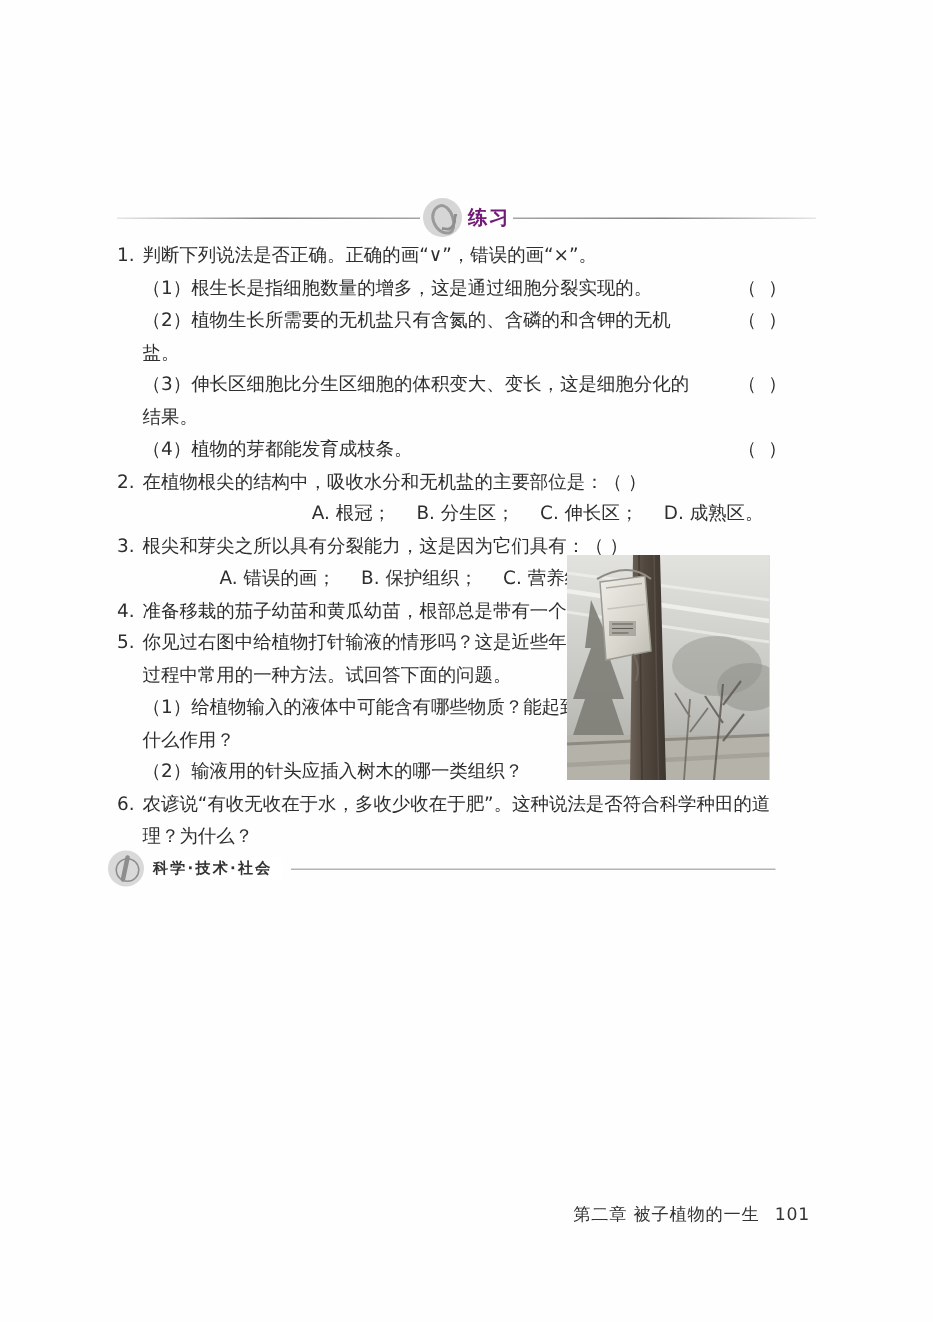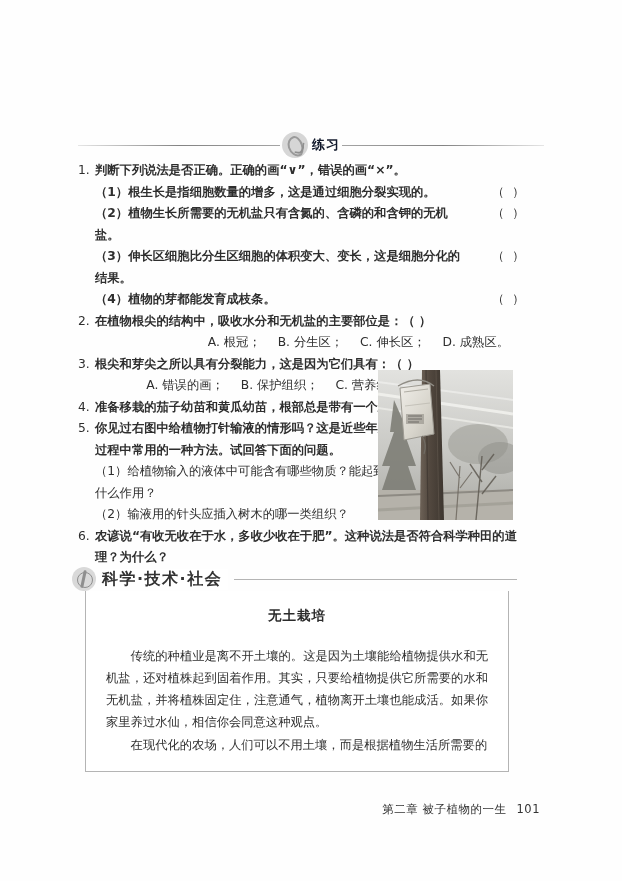--- a/index.html
+++ b/index.html
@@ -74,21 +74,21 @@
     width: 7px;
     height: 10px;
     border-right: 2px solid #8f8f8f;
     border-bottom: 2px solid #8f8f8f;
     border-radius: 0 0 60% 10%;
     transform: rotate(8deg);
   }
   .header-label {
     font-size: 13px;
     font-weight: bold;
-    color: #0f172a;
+    color: #701a75;
     letter-spacing: 1px;
     white-space: nowrap;
   }
 
   
   .questions {
     position: absolute;
     left: 78px;
     top: 160px;
     width: 444px;
@@ -102,21 +102,20 @@
     white-space: nowrap;
   }
   .q-num {
     flex: 0 0 auto;
     width: 17px;
     text-align: left;
   }
   .q-text {
     flex: 1 1 auto;
     white-space: normal;
-    font-weight: bold;
   }
   .q-sub {
     padding-left: 17px;
     display: flex;
     align-items: flex-start;
     gap: 29px;
   }
   .q-sub .q-text { flex: 1 1 auto; }
   .q-blank {
     flex: 0 0 auto;
@@ -190,21 +189,21 @@
     position: absolute;
     left: 10px;
     top: 3px;
     width: 3px;
     height: 18px;
     background: #8e8e8e;
     border-radius: 2px;
     transform: rotate(12deg);
   }
   .sts-title {
-    font-size: 16px;
+    font-size: 10px;
     font-weight: bold;
     color: #333;
     letter-spacing: 1.5px;
     white-space: nowrap;
     background: #fff;
     padding-right: 6px;
   }
   .sts-head-line {
     flex: 1 1 auto;
     height: 1px;
@@ -389,25 +388,20 @@
       <path d="M20 16 C 34 8, 46 8, 56 16" stroke="#8f8c84" stroke-width="1.4" fill="none"></path>
     </svg>
   </div>
 
   <div class="sts">
     <div class="sts-head">
       <span class="sts-badge"></span>
       <span class="sts-title">科学·技术·社会</span>
       <span class="sts-head-line"></span>
     </div>
-    <div class="sts-body">
-      <div class="sts-article-title">无土栽培</div>
-      <p class="sts-para">传统的种植业是离不开土壤的。这是因为土壤能给植物提供水和无机盐，还对植株起到固着作用。其实，只要给植物提供它所需要的水和无机盐，并将植株固定住，注意通气，植物离开土壤也能成活。如果你家里养过水仙，相信你会同意这种观点。</p>
-      <p class="sts-para">在现代化的农场，人们可以不用土壤，而是根据植物生活所需要的</p>
-    </div>
   </div>
 
   <div class="footer">
     <span>第二章 被子植物的一生</span>
     <span class="pg">101</span>
   </div>
 
 </div>
 
 </body></html>

